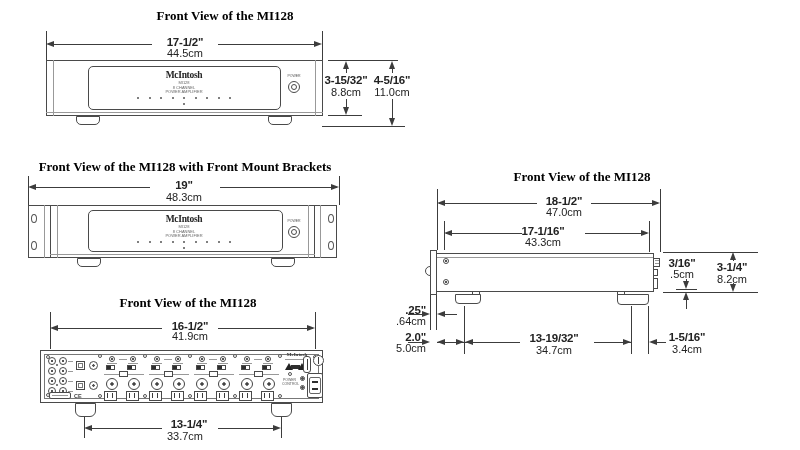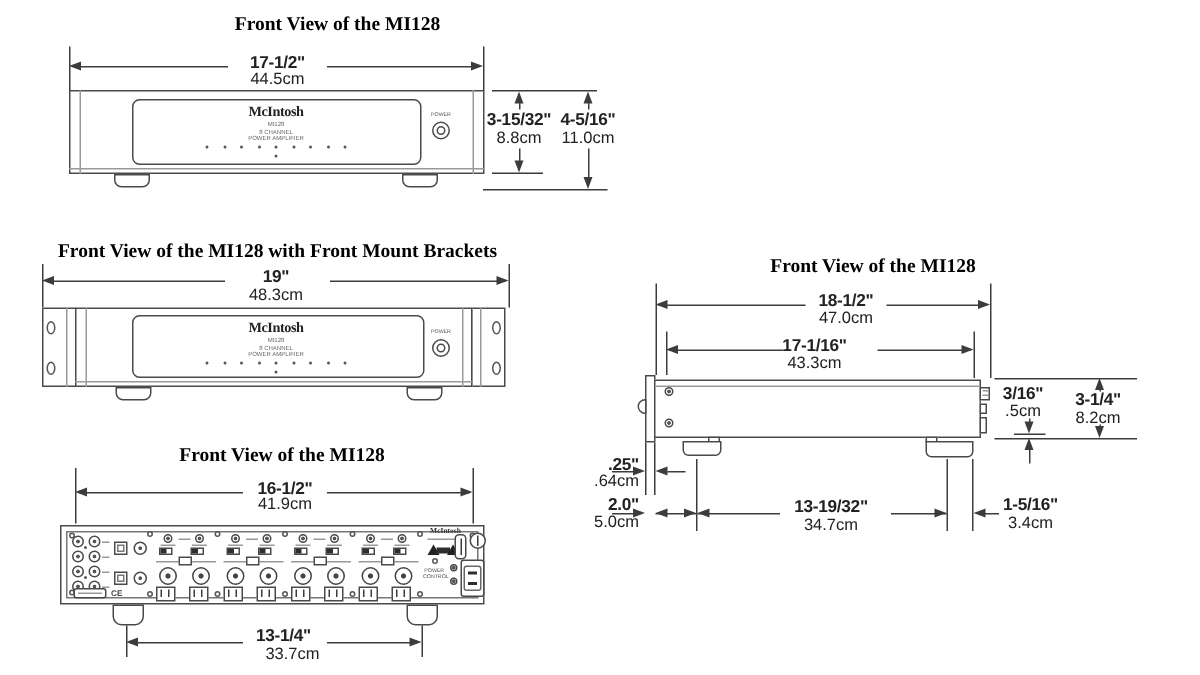--- a/index.html
+++ b/index.html
@@ -187,21 +187,21 @@
 
     <div class="foot" style="left:75px;top:403px;width:21px;height:14px;border-radius:0 0 6px 6px"></div>
     <div class="foot" style="left:271px;top:403px;width:21px;height:14px;border-radius:0 0 6px 6px"></div>
     <div class="vl" style="left:84px;top:417px;height:21px"></div>
     <div class="vl" style="left:281px;top:417px;height:21px"></div>
     <div class="hl" style="left:87px;top:428px;width:75px"></div>
     <div class="hl" style="left:218px;top:428px;width:60px"></div>
     <div class="arr-l" style="left:84px;top:425px"></div>
     <div class="arr-r" style="left:273px;top:425px"></div>
     <div class="dim-in" style="left:150px;top:418px;width:78px">13-1/4"</div>
-    <div class="dim-cm" style="left:156px;top:430px;width:78px">33.7cm</div>
+    <div class="dim-cm" style="left:146px;top:430px;width:78px">33.7cm</div>
   </div>
 
   <div>
     <div class="title" style="left:482px;top:169px;width:200px">Front View of the MI128</div>
 
     <div class="vl" style="left:437px;top:189px;height:61px"></div>
     <div class="vl" style="left:660px;top:189px;height:63px"></div>
     <div class="hl" style="left:439px;top:203px;width:98px"></div>
     <div class="hl" style="left:591px;top:203px;width:67px"></div>
     <div class="arr-l" style="left:437px;top:200px"></div>

